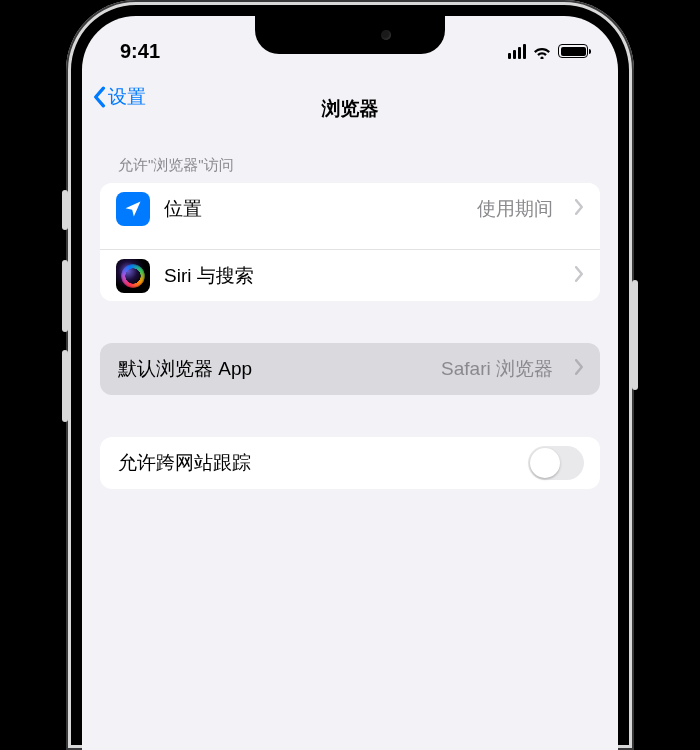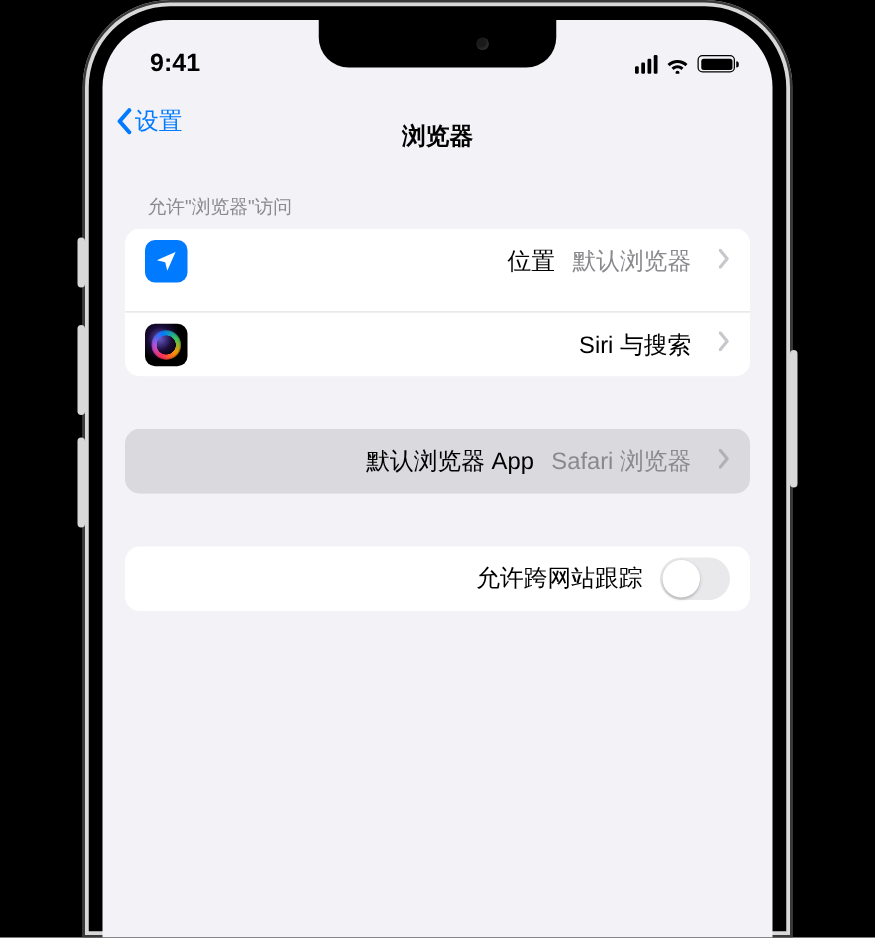--- a/index.html
+++ b/index.html
@@ -88,35 +88,35 @@
     position:relative; overflow:hidden;
   }
   .icon-siri::before{
     content:""; position:absolute; inset:5px;
     border-radius:50%;
     background: conic-gradient(from 200deg,#ff2d55,#af52de,#007aff,#34c759,#ff9500,#ff2d55);
     filter:blur(1px);
     -webkit-mask: radial-gradient(circle, transparent 44%, #000 46%, #000 70%, transparent 72%);
             mask: radial-gradient(circle, transparent 44%, #000 46%, #000 70%, transparent 72%);
   }
-  .row-label { font-size:19px; color:#000; flex:1;text-align:right; }
+  .row-label { font-size:19px; color:#000; flex:1; }
   .row-value { font-size:19px; color:#8a8a8e; }
   .chevron { color:#c7c7cc; flex-shrink:0; margin-left:8px; }
   .spacer { height:42px; }
   .spacer-sm { height:42px; }
   .toggle {
     width:56px; height:34px; background:#e9e9eb; border-radius:17px; position:relative;
     flex-shrink:0;
   }
   .toggle::after{
     content:""; position:absolute; left:2px; top:2px; width:30px; height:30px;
     background:#fff; border-radius:50%;
     box-shadow:0 1px 3px rgba(0,0,0,0.2), 0 2px 1px rgba(0,0,0,0.06);
   }
-  .row.no-icon { padding-left:4px; }
+  .row.no-icon { padding-left:18px; }
   .row.toggle-row { cursor:default;font-family:Liberation Serif, serif; }
 </style>
 </head>
 <body>
 
 <div class="phone">
   <div class="side-btn side-left1"></div>
   <div class="side-btn side-left2"></div>
   <div class="side-btn side-left3"></div>
   <div class="side-btn side-right"></div>
@@ -157,21 +157,21 @@
       <div class="section-header">允许"浏览器"访问</div>
 
       <div class="group">
         <div class="row">
           <div class="icon icon-location">
             <svg width="20" height="20" viewBox="0 0 24 24">
                 <path fill="#fff" d="M21 3 3 11l8 2 2 8z"></path>
               </svg>
           </div>
           <span class="row-label">位置</span>
-          <span class="row-value">默认浏览器</span>
+          <span class="row-value">使用期间</span>
           <span class="chevron">
             <svg width="9" height="16" viewBox="0 0 8 14">
                 <path fill="none" stroke="#c7c7cc" stroke-width="2.2" stroke-linecap="round" stroke-linejoin="round" d="M1 1l5 6-5 6"></path>
               </svg>
           </span>
         </div>
         <div class="row" style="border-top:1px solid rgba(60,60,67,0.15);margin-left:0;padding-left:16px;margin-top:14px;">
           <div class="icon icon-siri"></div>
           <span class="row-label">Siri 与搜索</span>
           <span class="chevron">

